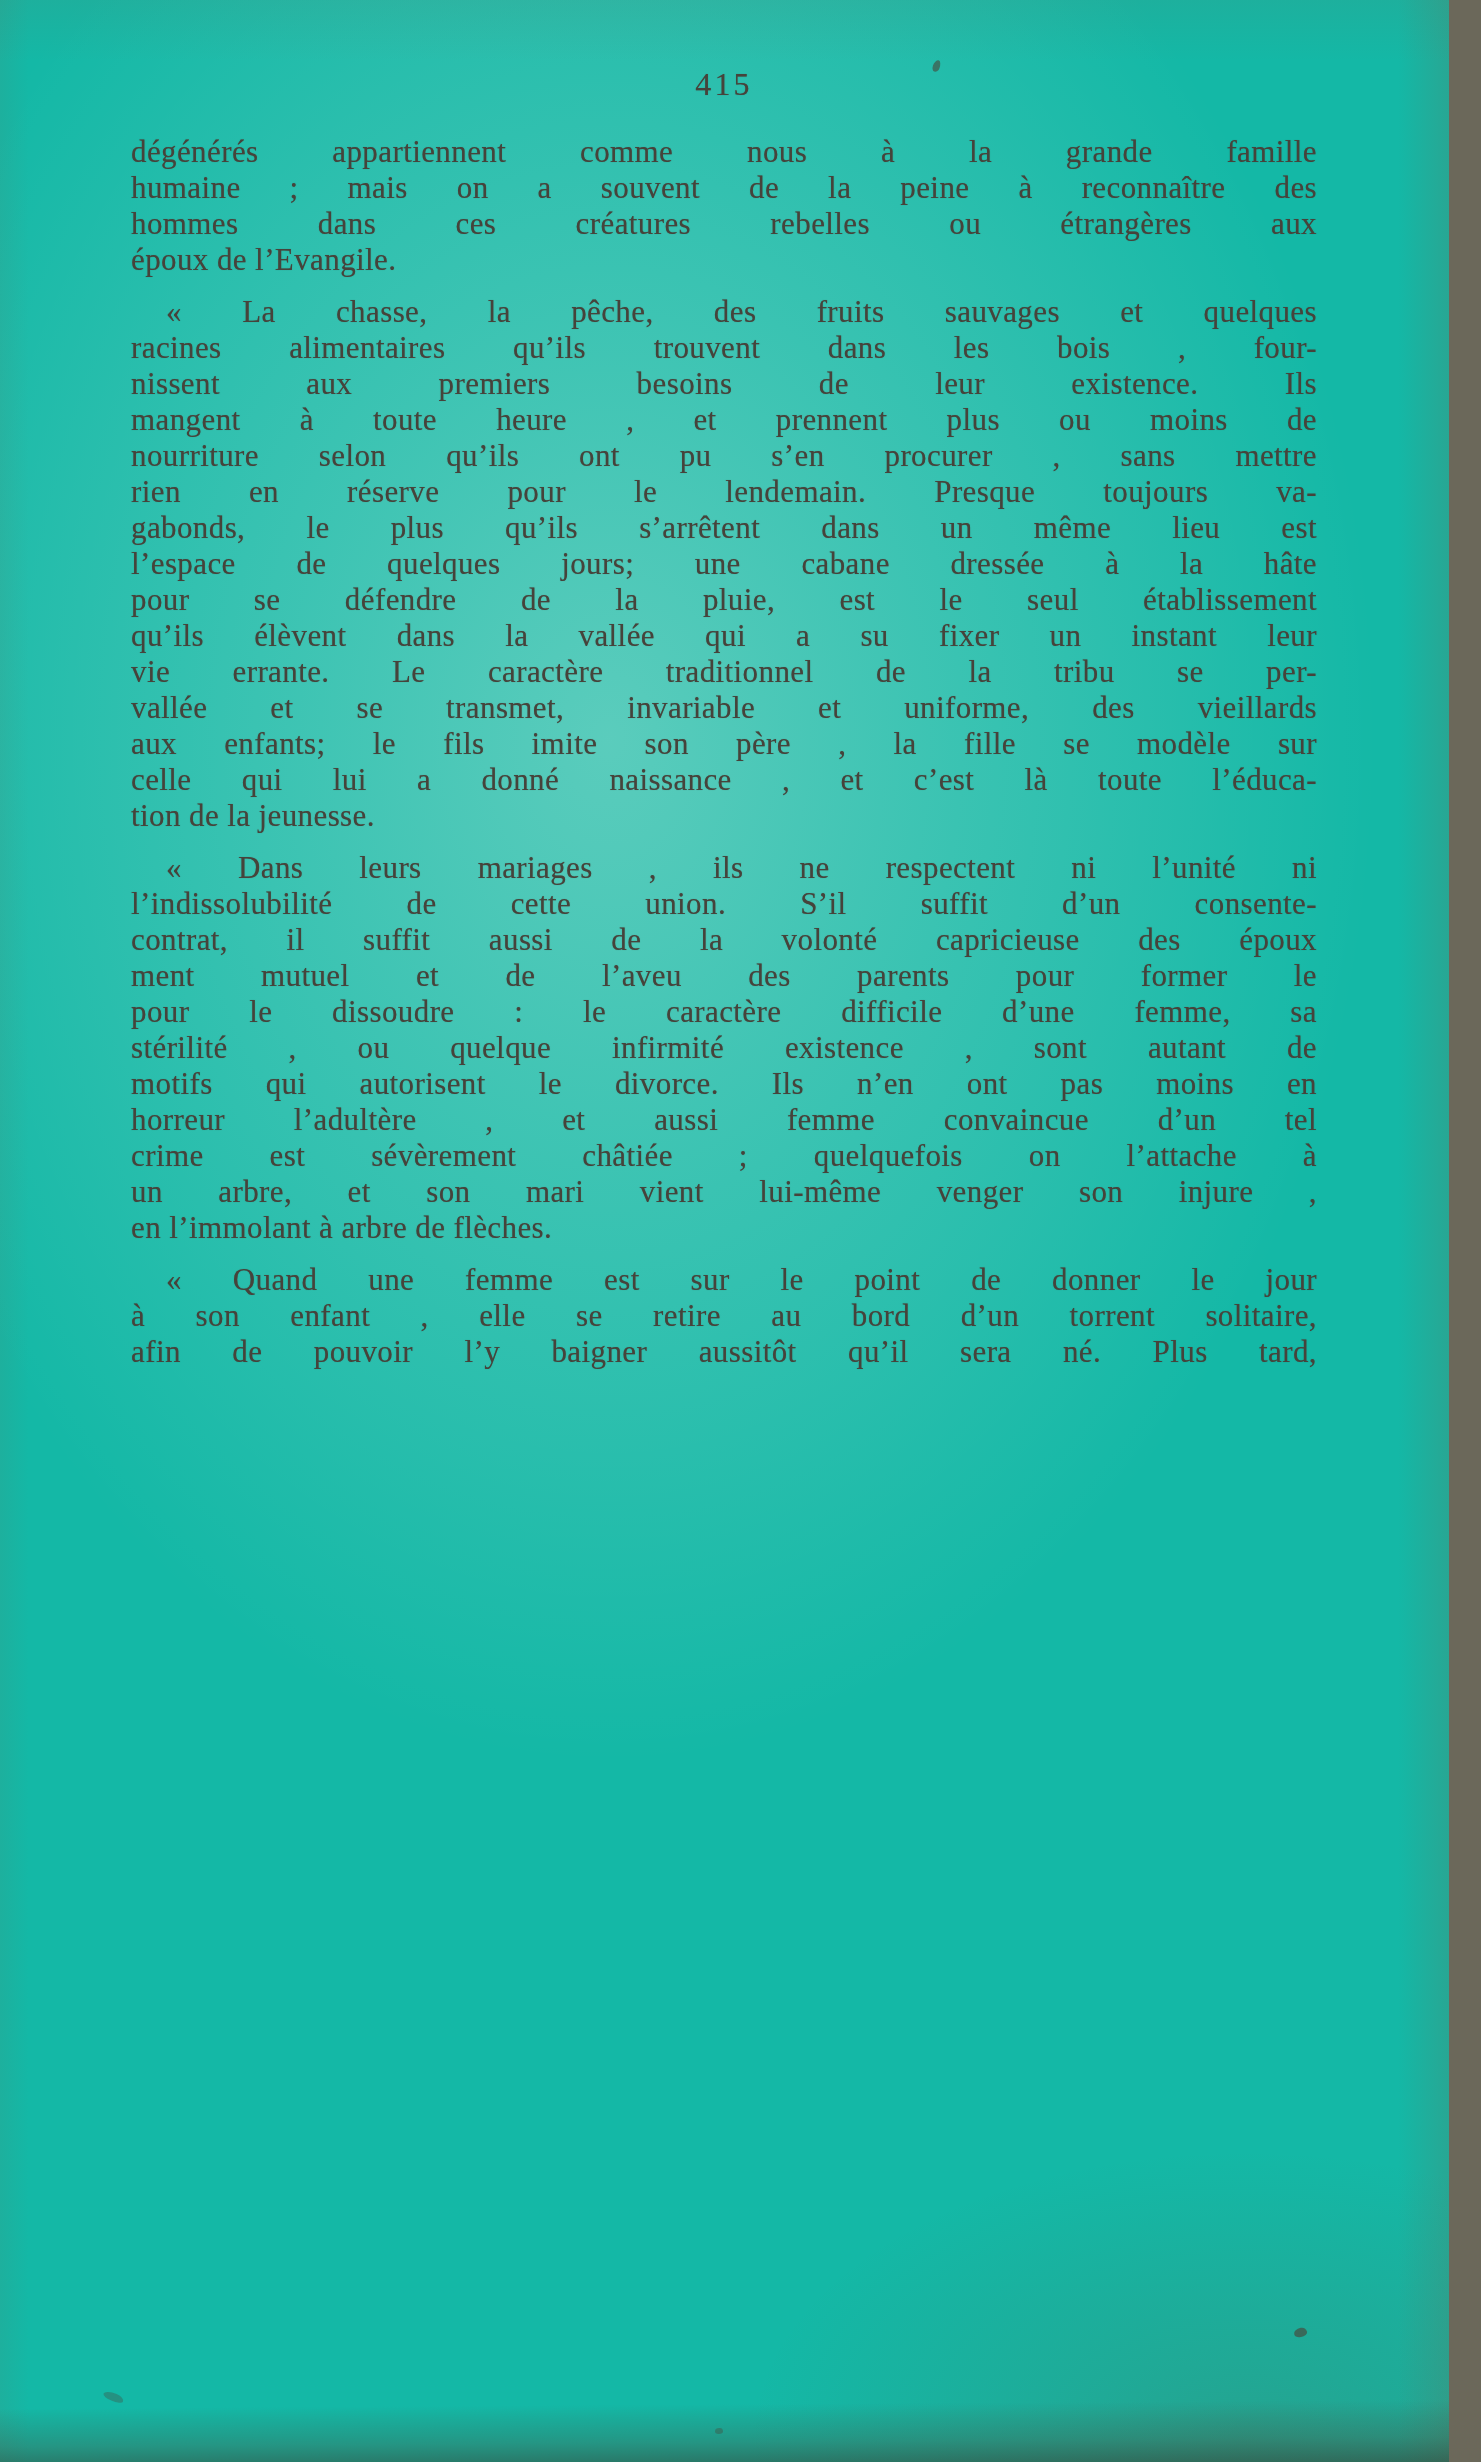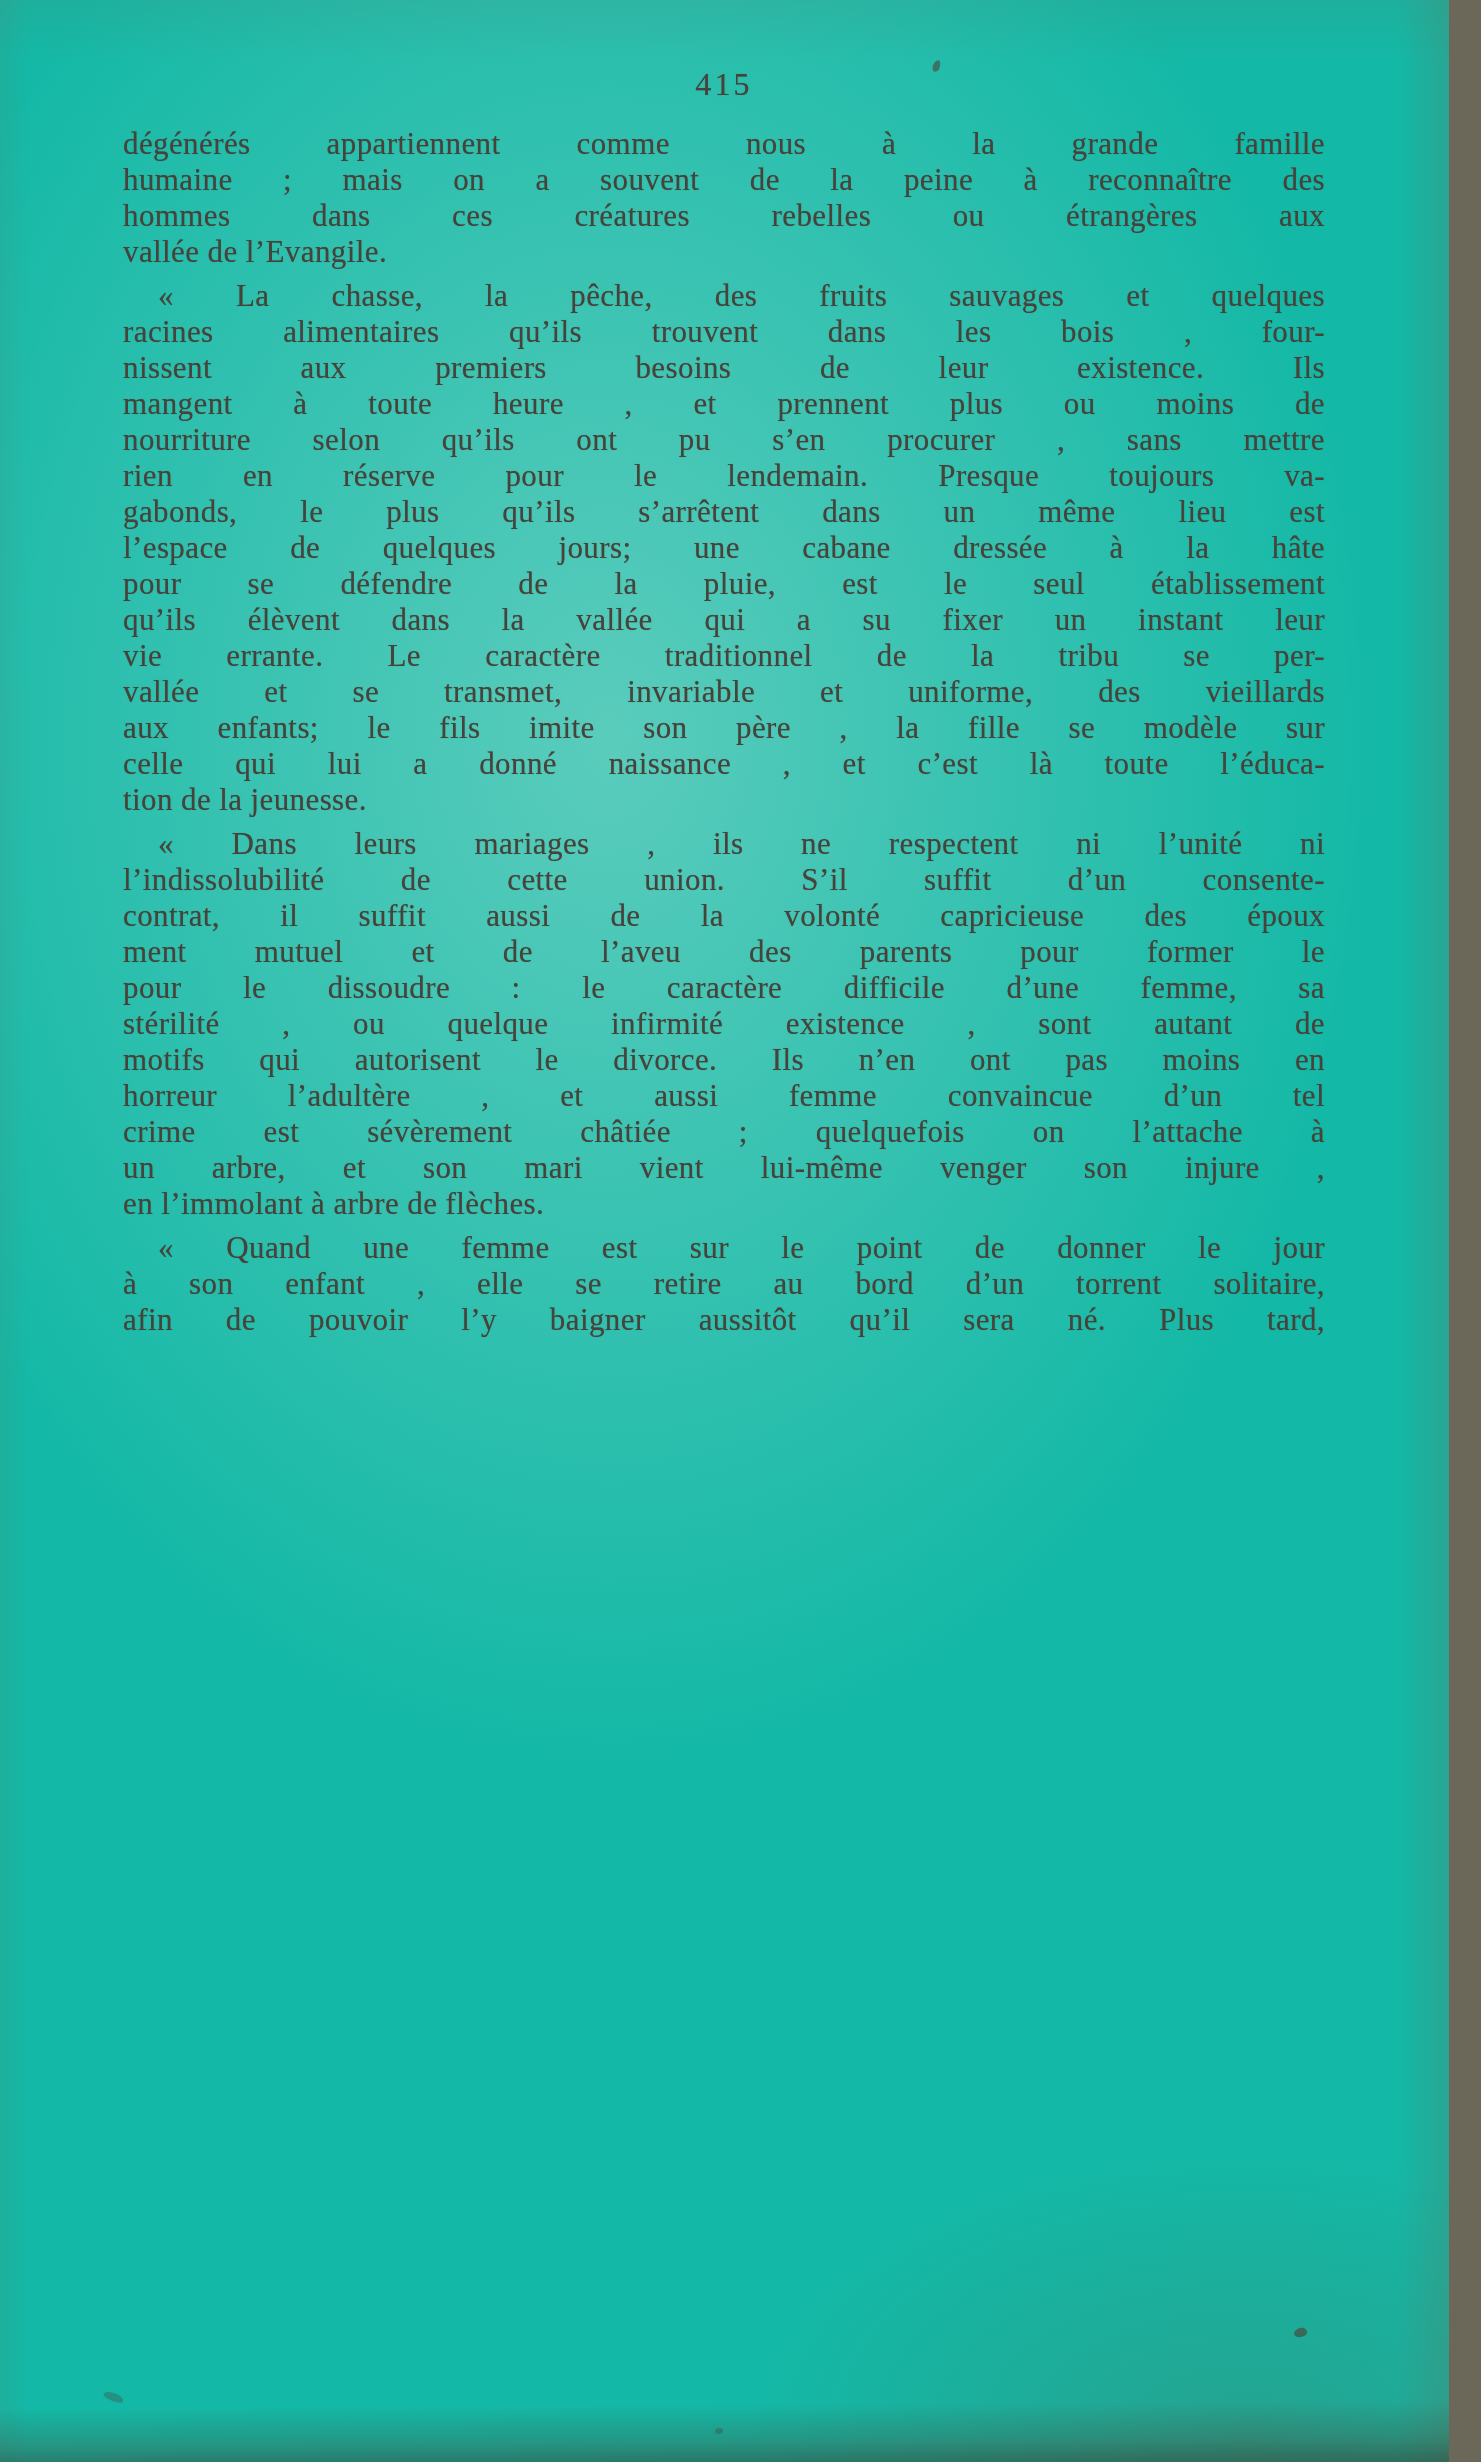--- a/index.html
+++ b/index.html
@@ -52,21 +52,21 @@
   .textblock {
     position: absolute;
     left: 115px;
     top: 118px;
     width: 1218px;
     font-size: 31px;
     line-height: 36px;
     letter-spacing: 0.4px;
     text-shadow: 0 0 0.8px rgba(70,67,59,0.55);
   }
-  .para { margin: 8px; }
+  .para { margin: 16px; }
   .line {
     text-align: justify;
     text-align-last: justify;
     white-space: normal;
   }
   .line.end {
     text-align-last: left;
   }
   .para.indent .line:first-child {
     text-indent: 35px;
@@ -91,21 +91,21 @@
   <div class="vignette"></div>
 
   <div class="pagenum">415</div>
 
   <div class="textblock">
 
     <div class="para">
       <div class="line">dégénérés appartiennent comme nous à la grande famille</div>
       <div class="line">humaine ; mais on a souvent de la peine à reconnaître des</div>
       <div class="line">hommes dans ces créatures rebelles ou étrangères aux</div>
-      <div class="line end">vallée de l’Evangile.</div>
+      <div class="line end">époux de l’Evangile.</div>
     </div>
 
     <div class="para indent">
       <div class="line">« La chasse, la pêche, des fruits sauvages et quelques</div>
       <div class="line">racines alimentaires qu’ils trouvent dans les bois , four-</div>
       <div class="line">nissent aux premiers besoins de leur existence. Ils</div>
       <div class="line">mangent à toute heure , et prennent plus ou moins de</div>
       <div class="line">nourriture selon qu’ils ont pu s’en procurer , sans mettre</div>
       <div class="line">rien en réserve pour le lendemain. Presque toujours va-</div>
       <div class="line">gabonds, le plus qu’ils s’arrêtent dans un même lieu est</div>

